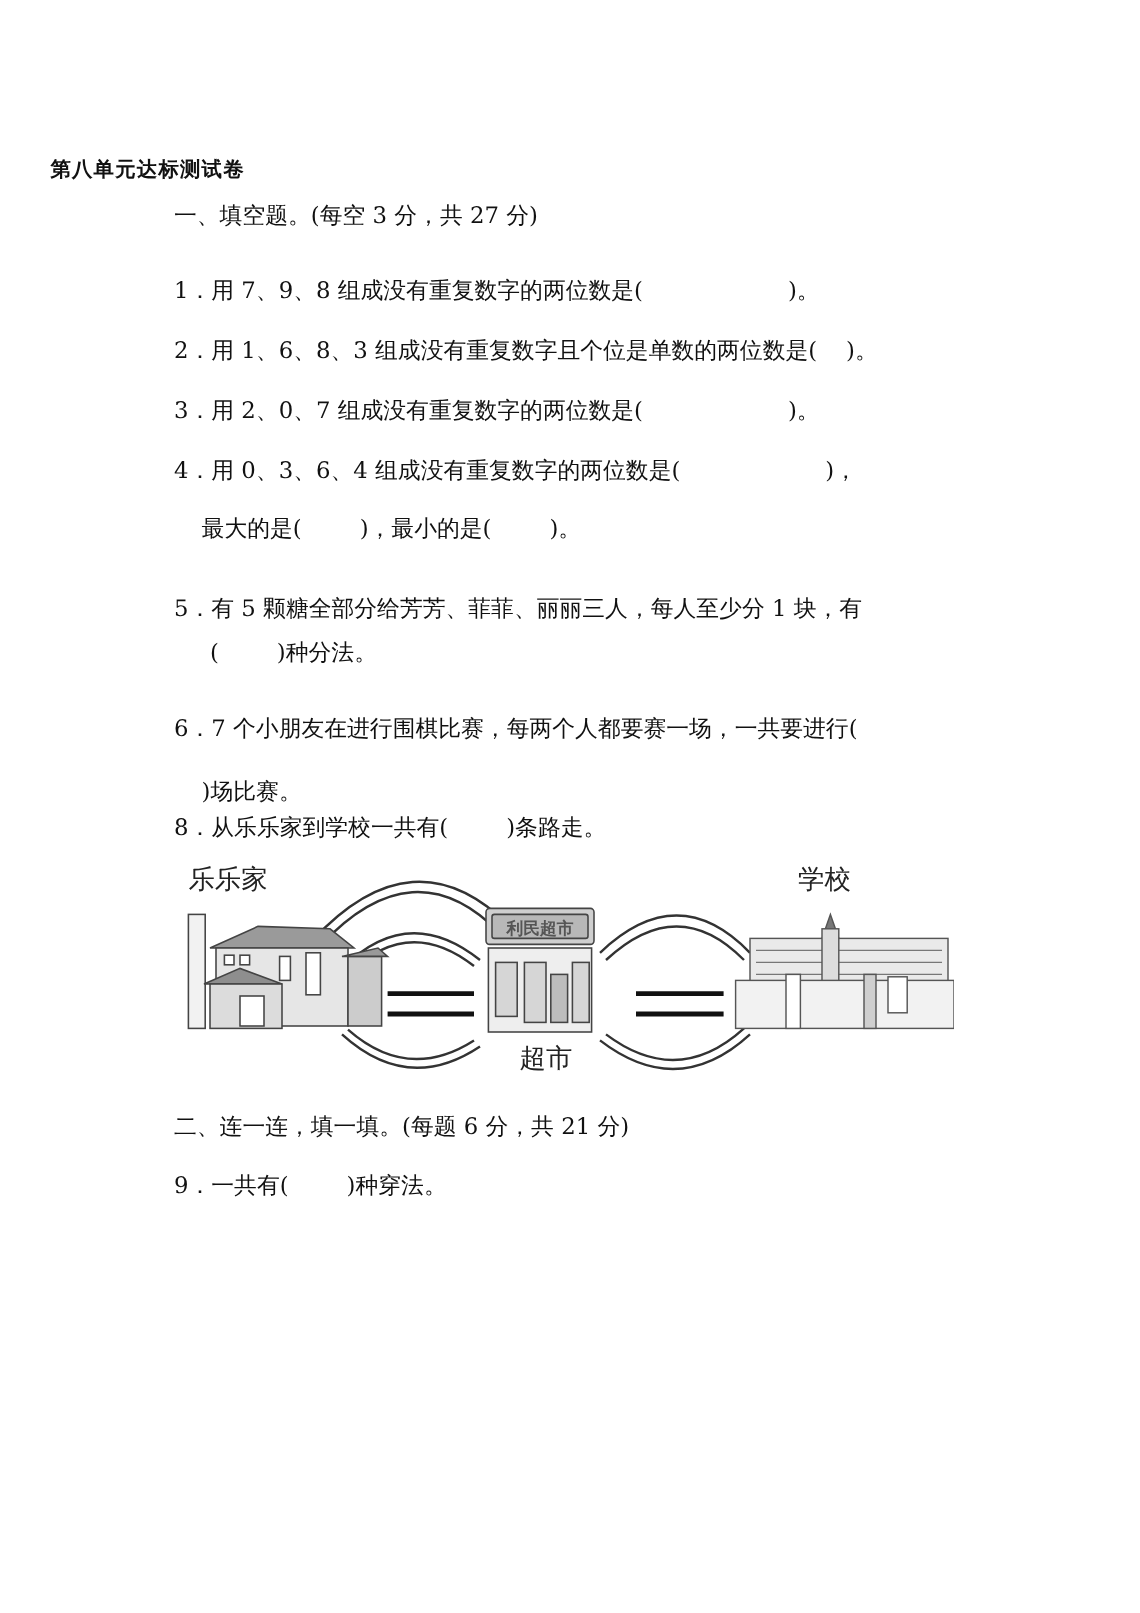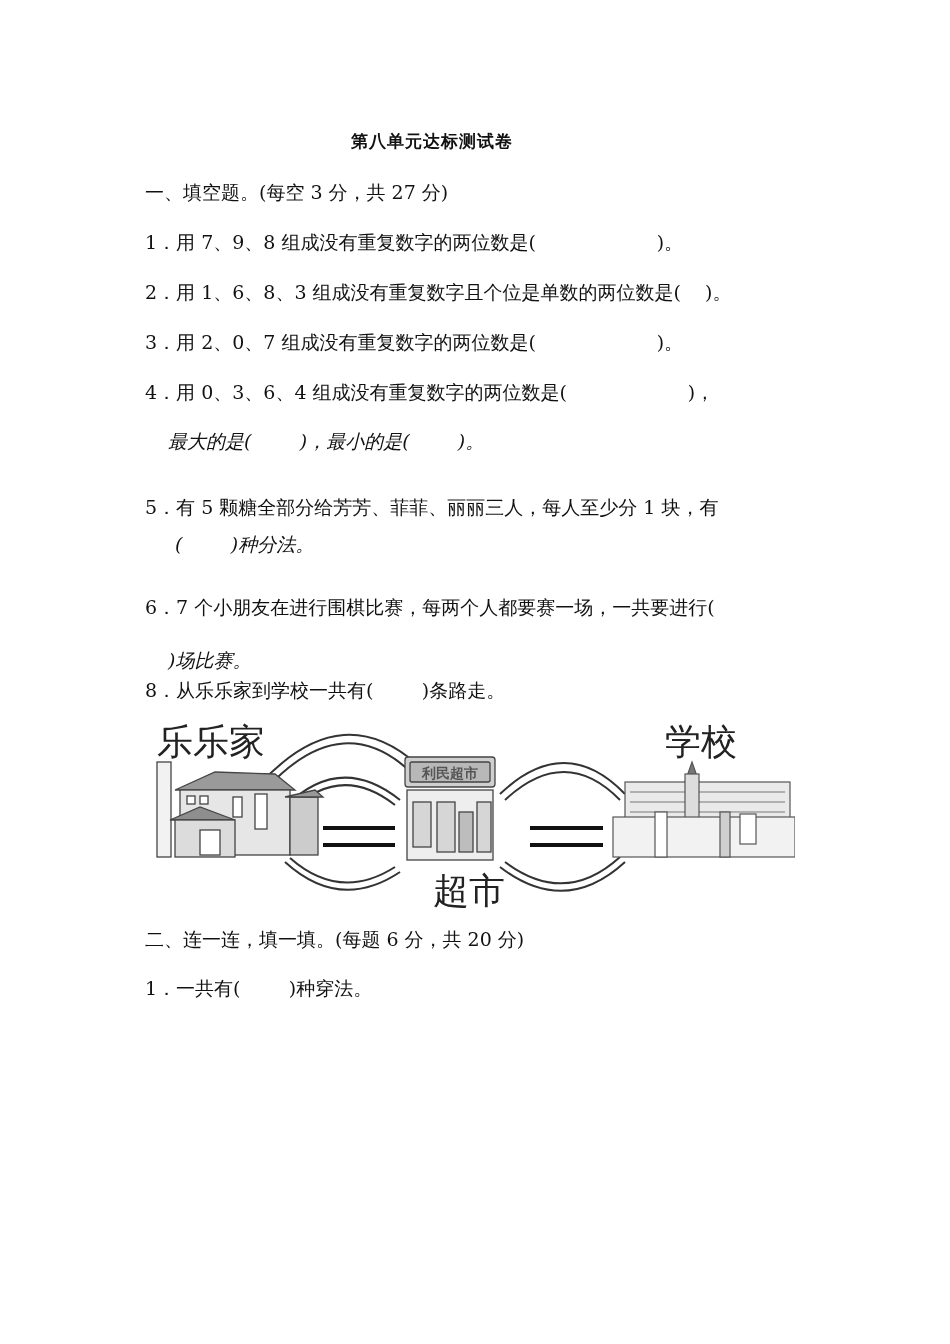--- a/index.html
+++ b/index.html
@@ -1,32 +1,32 @@
 <!DOCTYPE html>
 <html><head>
 <meta charset="utf-8">
 <style>
   html, body { margin: 0; padding: 0; background: #ffffff; }
   body { width: 950px; height: 1344px; position: relative; overflow: hidden;
          font-family: "DejaVu Serif", "Liberation Serif", serif; color: #111; }
-  .title { position: absolute; top: 130px; left: 0; width: 864px; text-align: center;
+  .title { position: absolute; top: 130px; left: 0; width: 864px; 
            font-family: "DejaVu Sans", "Liberation Sans", sans-serif; font-weight: bold;
-           font-size: 17px; letter-spacing: 1px; }
+           font-size: 17px; letter-spacing: 1px; padding-left: 42px; }
   .line { position: absolute; left: 145px; font-size: 19px; white-space: pre; line-height: 24px; }
-  .indent { left: 168px; font-style: italic; }
+  .indent { left: 168px; }
   .fig { position: absolute; left: 155px; top: 712px; width: 640px; height: 195px; }
   .fig-label { position: absolute; font-family: "DejaVu Sans", "Liberation Sans", sans-serif;
-               font-size: 36px; color: #222; }
+               font-size: 22px; color: #222; }
 </style>
 </head>
 <body>
 
 <div class="title">第八单元达标测试卷</div>
 
-<div class="line" style="top:180px">一、填空题。(每空 3 分，共 27 分)</div>
+<div class="line" style="top:168px">一、填空题。(每空 3 分，共 27 分)</div>
 
 <div class="line" style="top:230px">1．用 7、9、8 组成没有重复数字的两位数是(                    )。</div>
 <div class="line" style="top:280px">2．用 1、6、8、3 组成没有重复数字且个位是单数的两位数是(    )。</div>
 <div class="line" style="top:330px">3．用 2、0、7 组成没有重复数字的两位数是(                    )。</div>
 <div class="line" style="top:380px">4．用 0、3、6、4 组成没有重复数字的两位数是(                    )，</div>
 <div class="line indent" style="top:429px">最大的是(        )，最小的是(        )。</div>
 <div class="line" style="top:495px">5．有 5 颗糖全部分给芳芳、菲菲、丽丽三人，每人至少分 1 块，有</div>
 <div class="line indent" style="top:532px; left:175px">(        )种分法。</div>
 <div class="line" style="top:595px">6．7 个小朋友在进行围棋比赛，每两个人都要赛一场，一共要进行(</div>
 <div class="line indent" style="top:648px">)场比赛。</div>
@@ -95,14 +95,14 @@
       <rect x="500" y="100" width="12" height="45" fill="#fff"></rect>
       <rect x="565" y="100" width="10" height="45" fill="#cfcfcf"></rect>
       <rect x="585" y="102" width="16" height="30" fill="#fff"></rect>
     </g>
   </svg>
   <div class="fig-label" style="left:2px; top:6px">乐乐家</div>
   <div class="fig-label" style="left:510px; top:6px">学校</div>
   <div class="fig-label" style="left:278px; top:155px">超市</div>
 </div>
 
-<div class="line" style="top:927px">二、连一连，填一填。(每题 6 分，共 20 分)</div>
-<div class="line" style="top:976px">1．一共有(        )种穿法。</div>
+<div class="line" style="top:927px">二、连一连，填一填。(每题 6 分，共 21 分)</div>
+<div class="line" style="top:976px">9．一共有(        )种穿法。</div>
 
 </body></html>

